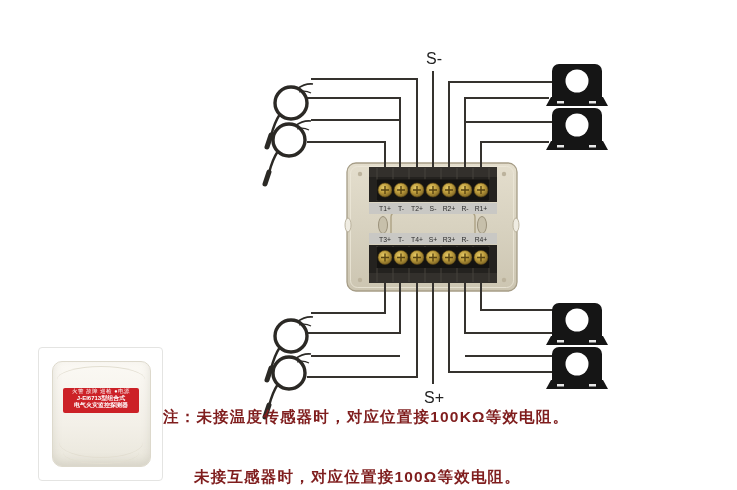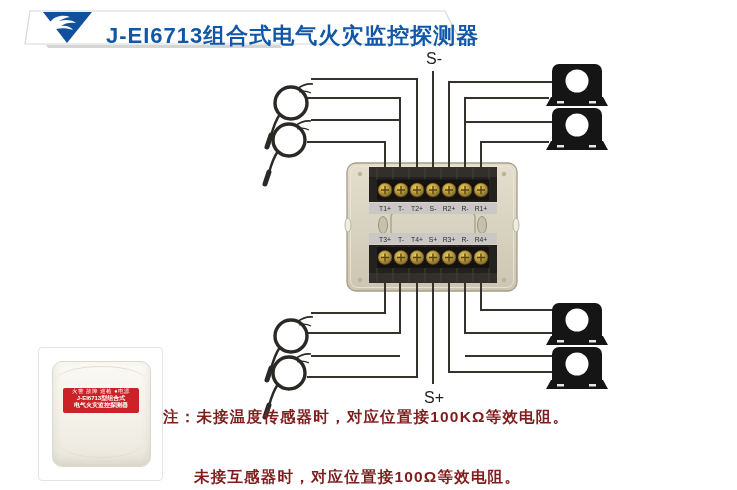--- a/index.html
+++ b/index.html
@@ -21,29 +21,20 @@
   #photo-label .l1{font-size:5.5px;line-height:7px;letter-spacing:.5px;}
   #photo-label .l2{font-size:6px;line-height:7px;font-weight:bold;}
   .seam{position:absolute;border:0;border-top:1px solid #e2ded1;border-radius:50%;}
   svg text{font-family:"Liberation Sans","DejaVu Sans",sans-serif;}
 </style>
 </head>
 <body>
 
 <div id="page">
 
-  <div class="abs" style="left:18px;top:6px;width:480px;height:44px;">
-    <svg width="480" height="44" viewBox="0 0 480 44">
-      <polygon points="28,39 262,39 264,42 30,42" fill="#c3c3c1" opacity="0.7"></polygon>
-      <polygon points="12,5 427,5 444,38 7,38" fill="#ffffff" stroke="#d8d8d6" stroke-width="1.2"></polygon>
-      <polygon points="25,6 74,6 49,37" fill="#10509c"></polygon>
-      <path d="M31,17 C36,10 45,8 52,11 C47,12 44,13 41,15 C48,13 55,14 58,17 C52,16 47,17 43,20 C48,19 53,21 55,24 C47,21 38,22 33,25 C35,21 33,19 31,17 Z" fill="#ffffff"></path>
-    </svg>
-    <div class="abs" id="banner-title">J-EI6713组合式电气火灾监控探测器</div>
-  </div>
 
   <svg class="abs" style="left:0;top:0;" width="737" height="490" viewBox="0 0 737 490">
     <defs>
       <radialGradient id="brass" cx="40%" cy="35%" r="75%">
         <stop offset="0%" stop-color="#e6cb69"></stop>
         <stop offset="45%" stop-color="#bd9c3c"></stop>
         <stop offset="100%" stop-color="#6f581e"></stop>
       </radialGradient>
       <linearGradient id="basegrad" x1="0" y1="0" x2="0" y2="1">
         <stop offset="0%" stop-color="#e4decd"></stop>

